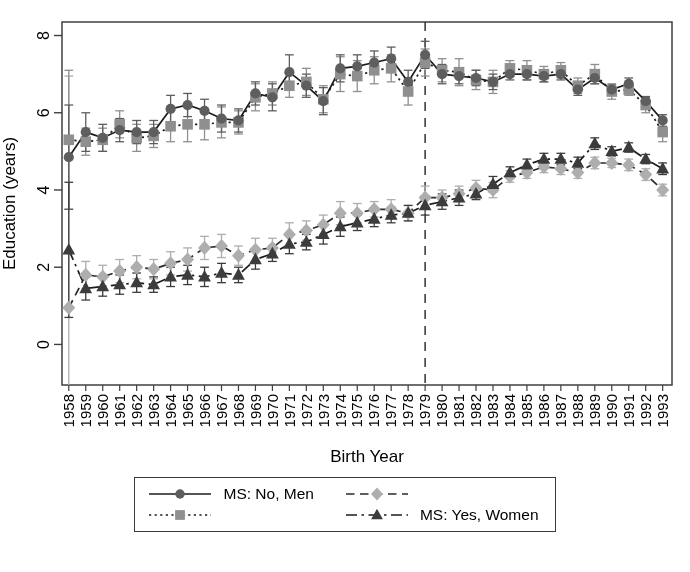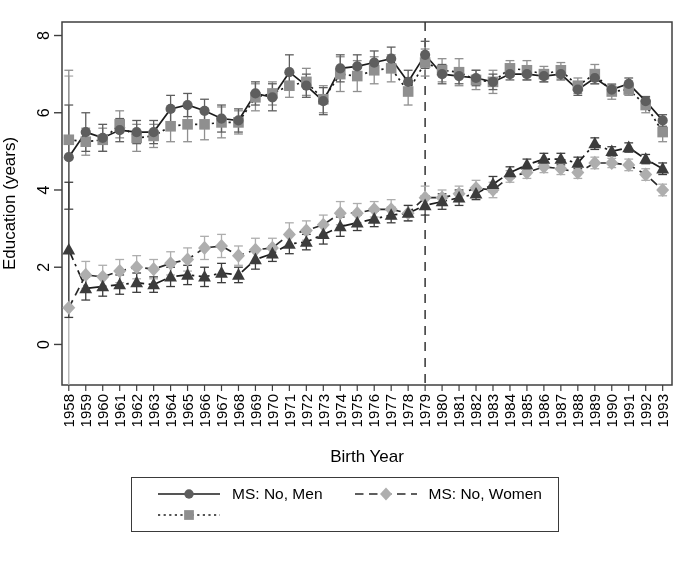--- a/index.html
+++ b/index.html
@@ -4,21 +4,21 @@
 <style>
   html,body{margin:0;padding:0;background:#fff;}
   .fig{
     position:relative;width:690px;height:572px;background:#ffffff;
     font-family:"Liberation Sans", sans-serif;color:#000;overflow:hidden;
   }
   #chart{display:block;}
   #chart text{fill:#000;}
   .legend{
     width:fit-content;margin:7px auto 16px auto;border:1.5px solid #3a3a3a;
-    padding:7px 16px 7px 24px;background:#fff;
+    padding:7px 16px 7px 12px;background:#fff;
     display:grid;grid-template-columns:auto auto;column-gap:30px;row-gap:3px;
   }
   .legend-item{display:flex;align-items:center;}
   .legend-item svg{display:block;}
   .legend-label{font-size:15.5px;margin-left:10px;white-space:nowrap;}
 </style>
 </head>
 <body>
 
 <div class="fig">
@@ -722,22 +722,28 @@
           <line x1="2" y1="9" x2="64" y2="9" stroke="#1c1c1c" stroke-width="1.7"></line>
           <circle cx="33" cy="9" r="4.692" fill="#5e5e5e"></circle>
         </svg>
       <span class="legend-label">MS: No, Men</span>
     </div>
     <div class="legend-item">
       <svg width="66" height="18">
           <line x1="2" y1="9" x2="64" y2="9" stroke="#2a2a2a" stroke-width="1.7" stroke-dasharray="8.5 5.5"></line>
           <path d="M 33 2.468 L 38.980000000000004 9 L 33 15.532 L 27.02 9 Z" fill="#aeaeae"></path>
         </svg>
-      <span class="legend-label">MS: No, Women</span>
     </div>
     <div class="legend-item">
       <svg width="66" height="18">
           <line x1="2" y1="9" x2="64" y2="9" stroke="#1c1c1c" stroke-width="1.7" stroke-dasharray="2.2 3.4"></line>
           <rect x="28.124" y="4.124" width="9.752" height="9.752" fill="#8f8f8f"></rect>
         </svg>
     </div>
+    <div class="legend-item">
+      <svg width="66" height="18">
+          <line x1="2" y1="9" x2="64" y2="9" stroke="#1c1c1c" stroke-width="1.7" stroke-dasharray="11 4.5 2.5 4.5"></line>
+          <path d="M 33 2.6519999999999992 L 38.888 13.324000000000002 L 27.112 13.324000000000002 Z" fill="#3c3c3c"></path>
+        </svg>
+      <span class="legend-label">MS: Yes, Women</span>
+    </div>
   </div>
 </div>
 
 </body></html>

